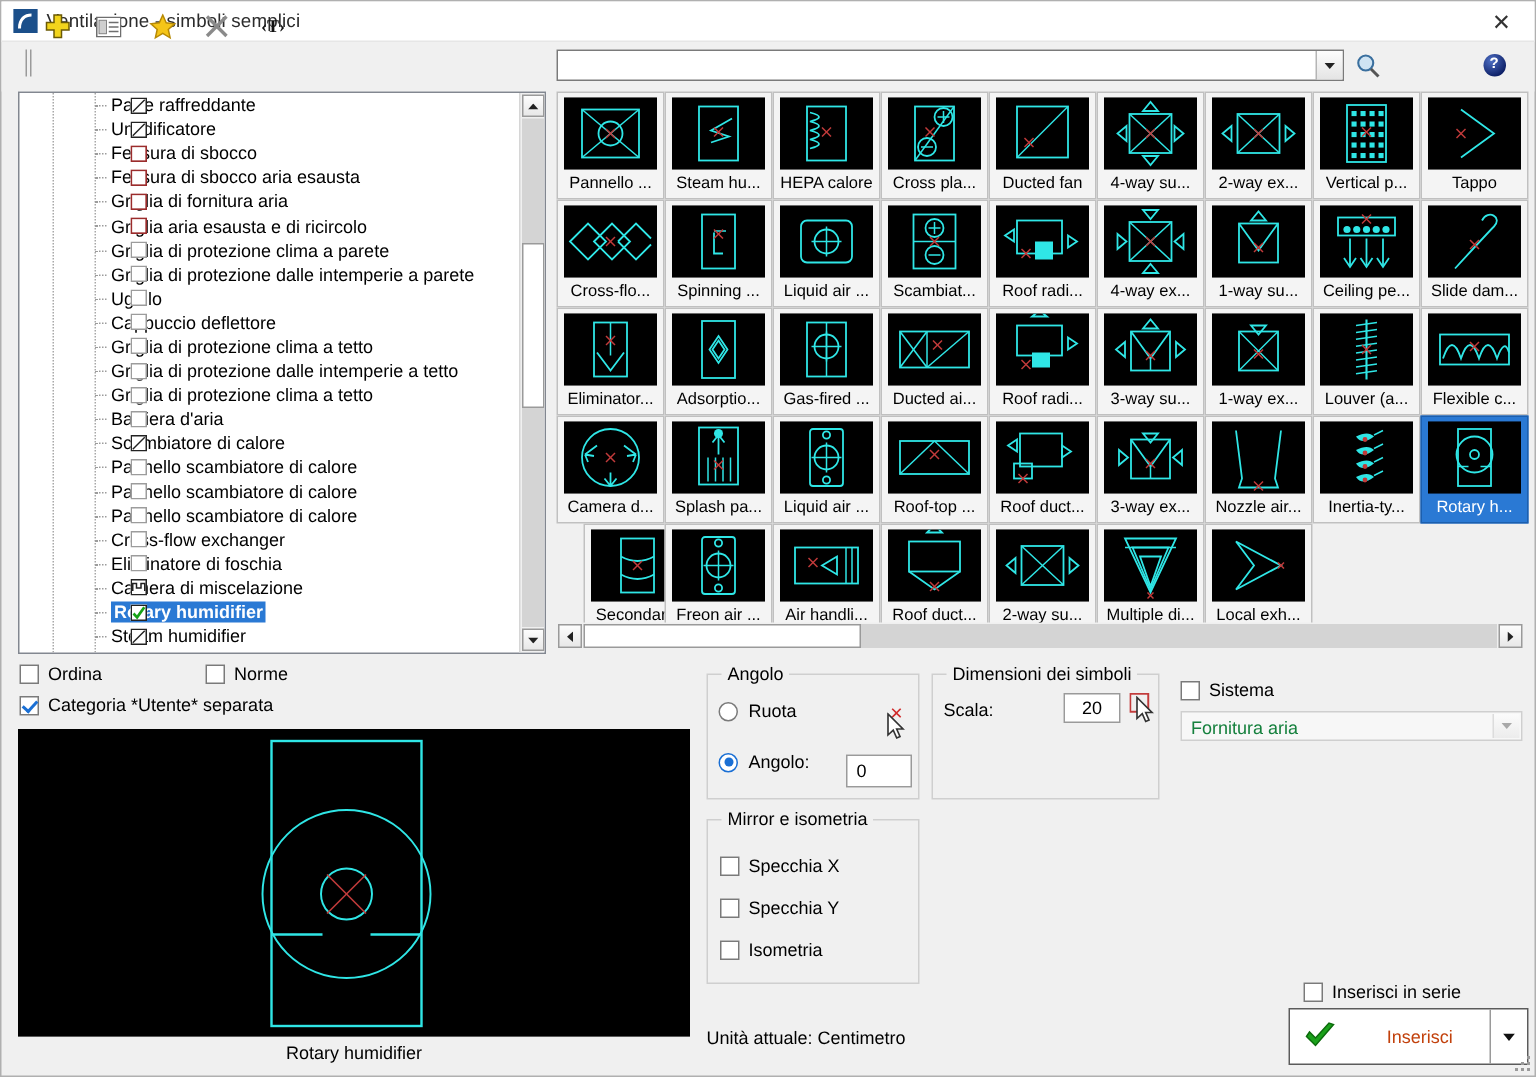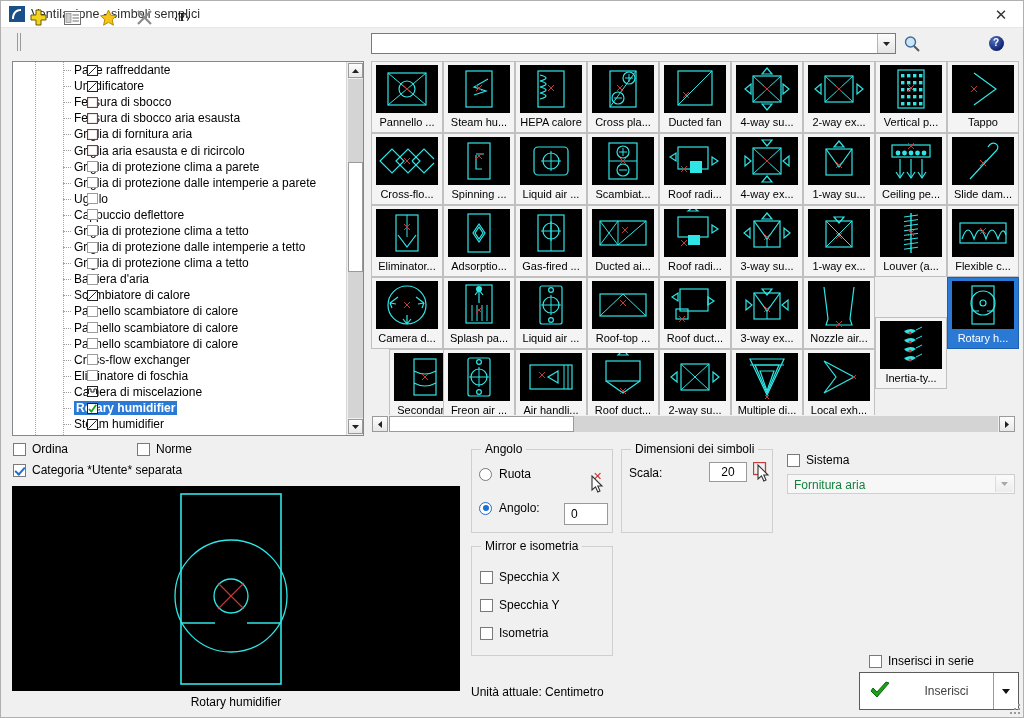--- a/index.html
+++ b/index.html
@@ -127,21 +127,21 @@
   .selbox .val{position:absolute;left:6px;top:3px;font-size:12px;color:#15803d;}
   .selbox .arr{position:absolute;right:1px;top:1px;width:17px;bottom:1px;
         background:linear-gradient(#fbfbfb,#ececec);border-left:1px solid #dcdcdc;
         display:flex;align-items:center;justify-content:center;}
 
   .units{position:absolute;left:470px;top:684px;font-size:12px;color:#000;}
 
   .insbtn{position:absolute;left:858px;top:671px;width:160px;height:38px;background:#fff;
         border:1px solid #5b5b5b;box-sizing:border-box;display:flex;align-items:center;}
   .insbtn .chk-ico{width:40px;display:flex;align-items:center;justify-content:center;}
-  .insbtn .lbl{flex:1;text-align:center;font-size:12px;color:#404040;}
+  .insbtn .lbl{flex:1;text-align:center;font-size:12px;color:#c2410c;}
   .insbtn .split{width:24px;height:100%;border-left:1px solid #9a9a9a;
         display:flex;align-items:center;justify-content:center;}
 
   .resizer{position:absolute;right:2px;bottom:2px;width:12px;height:12px;}
   .cursor{position:absolute;width:14px;height:20px;}
   .redx{position:absolute;color:#d02a2a;font-size:11px;line-height:1;}
 </style>
 </head>
 <body>
 
@@ -1036,21 +1036,21 @@
                 <path d="M16 6 L20 38 L18 44 L44 44 L42 38 L46 6" fill="none" stroke="#2fe6e6" stroke-width="1.2"></path>
                 <g stroke="#c23b3b" stroke-width="1">
                   <line x1="28" y1="40" x2="34" y2="46"></line>
                   <line x1="34" y1="40" x2="28" y2="46"></line>
                 </g>
               </svg>
             </div>
             <div class="cap">Nozzle air...</div>
           </div>
         </div>
-        <div class="cellwrap" style="left: 504px; top: 216px; margin-top: 40px;">
+        <div class="cellwrap" style="left: 504px; top: 216px;">
           <div class="cell">
             <div class="thumb">
               <svg viewBox="0 0 62 48" xmlns="http://www.w3.org/2000/svg">
                 <rect width="100%" height="100%" fill="#000"></rect>
                 <g>
                   <path d="M24 10 q8 -4 12 0 q-8 6 -12 0 Z" fill="#2fe6e6"></path>
                   <path d="M36 9 l6 -3" stroke="#2fe6e6"></path>
                   <circle cx="30" cy="12" r="1.6" fill="#c23b3b"></circle>
                 </g>
                 <g>

